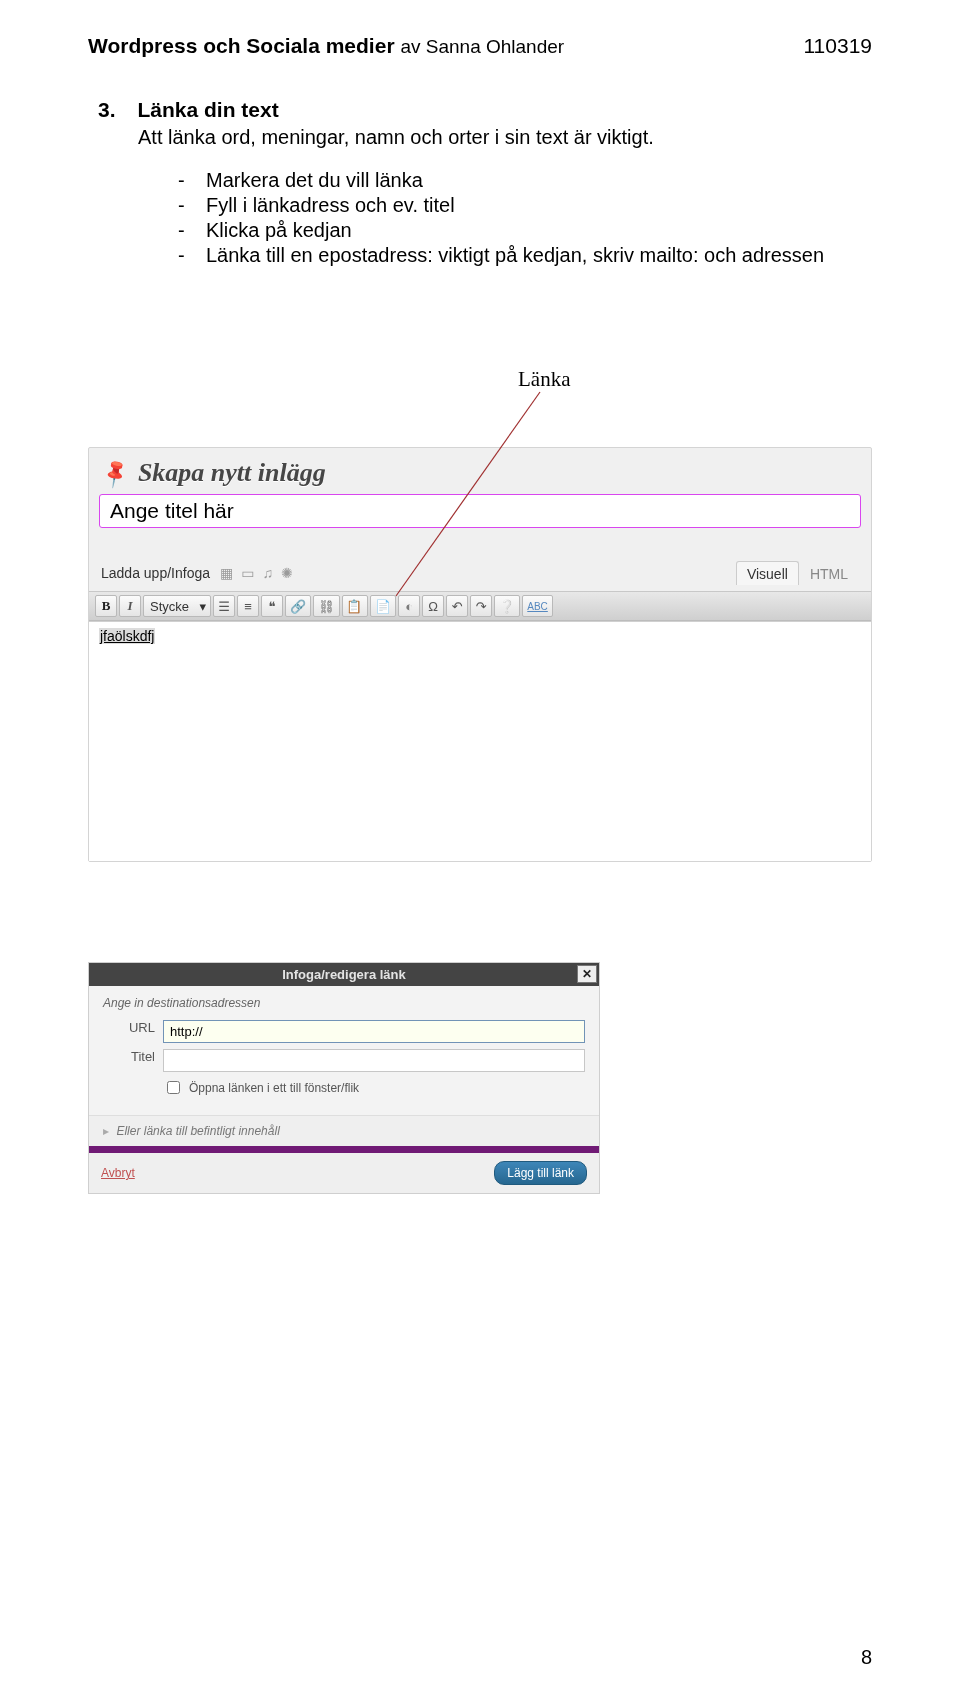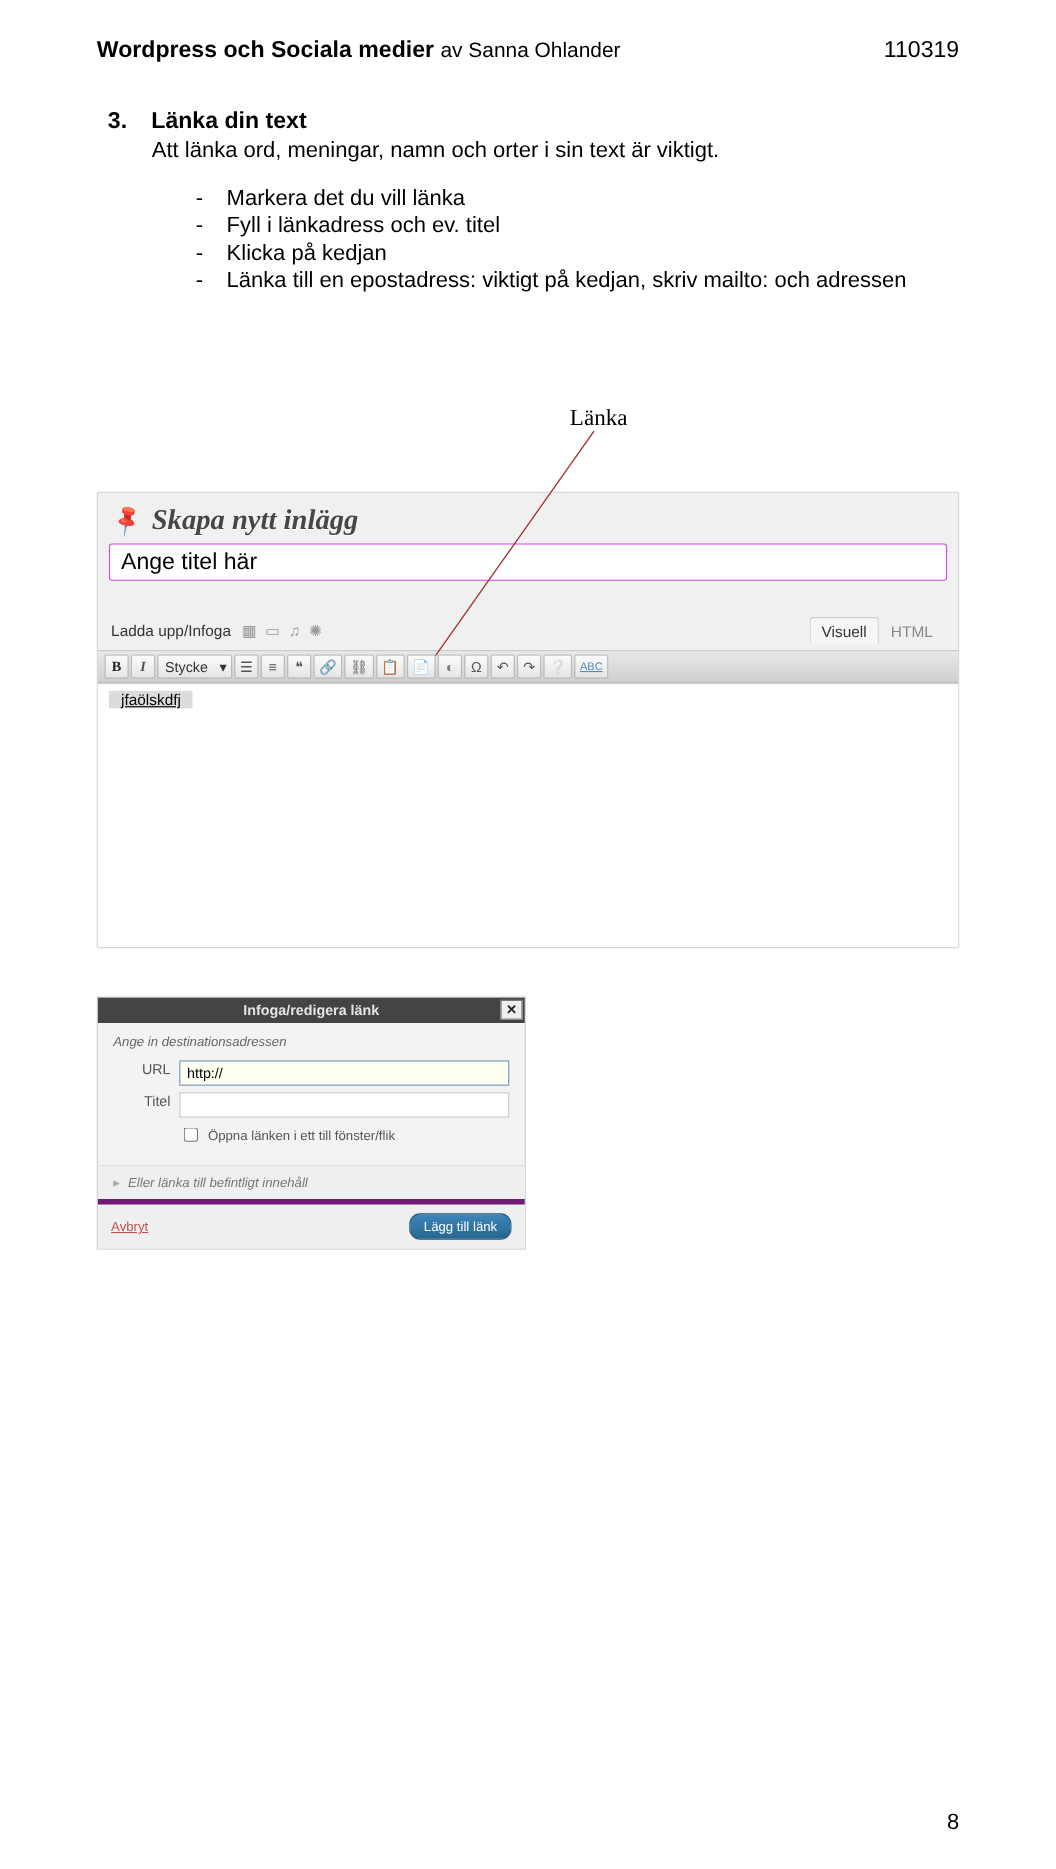--- a/index.html
+++ b/index.html
@@ -156,27 +156,27 @@
     background: #fff;
     padding: 6px 10px 200px 10px;
     min-height: 240px;
     font-family: Arial, sans-serif;
     font-size: 14px;
     border-top: 1px solid #d0d0d0;
   }
   .sel-text {
     background: #dcdcdc;
     color: #000;
-    padding: 0 11px;
+    padding: 0 1px;
     text-decoration: underline;
   }
   
   .dialog {
-    width: 390px;
-    margin-top: 44px;
+    width: 512px;
+    margin-top: 100px;
     border: 1px solid #cfcfcf;
     background: #f3f3f3;
     font-family: Arial, sans-serif;
     font-size: 13px;
     color: #333;
   }
   .dlg-titlebar {
     display: flex;
     background: #444;
     color: #e4e4e4;
@@ -216,21 +216,21 @@
   .expand-row {
     padding: 8px 14px;
     border-top: 1px solid #dedede;
     color: #777; font-style: italic; font-size: 12px;
     background: #efefef;
   }
   .expand-caret { color: #aaa; margin-right: 4px; font-style: normal; }
   .dlg-footer {
     display: flex; justify-content: space-between; align-items: center;
     padding: 8px 12px;
-    border-top: 5px solid #701a75;
+    border-top: 7px solid #701a75;
     background: #efefef;
   }
   .cancel-link { color: #c05050; font-size: 12px; text-decoration: underline; }
   .add-link-btn {
     background: linear-gradient(#3e86b8, #266790);
     border: 1px solid #205a7e;
     color: #fff;
     font-size: 12px;
     padding: 4px 12px;
     border-radius: 10px;

